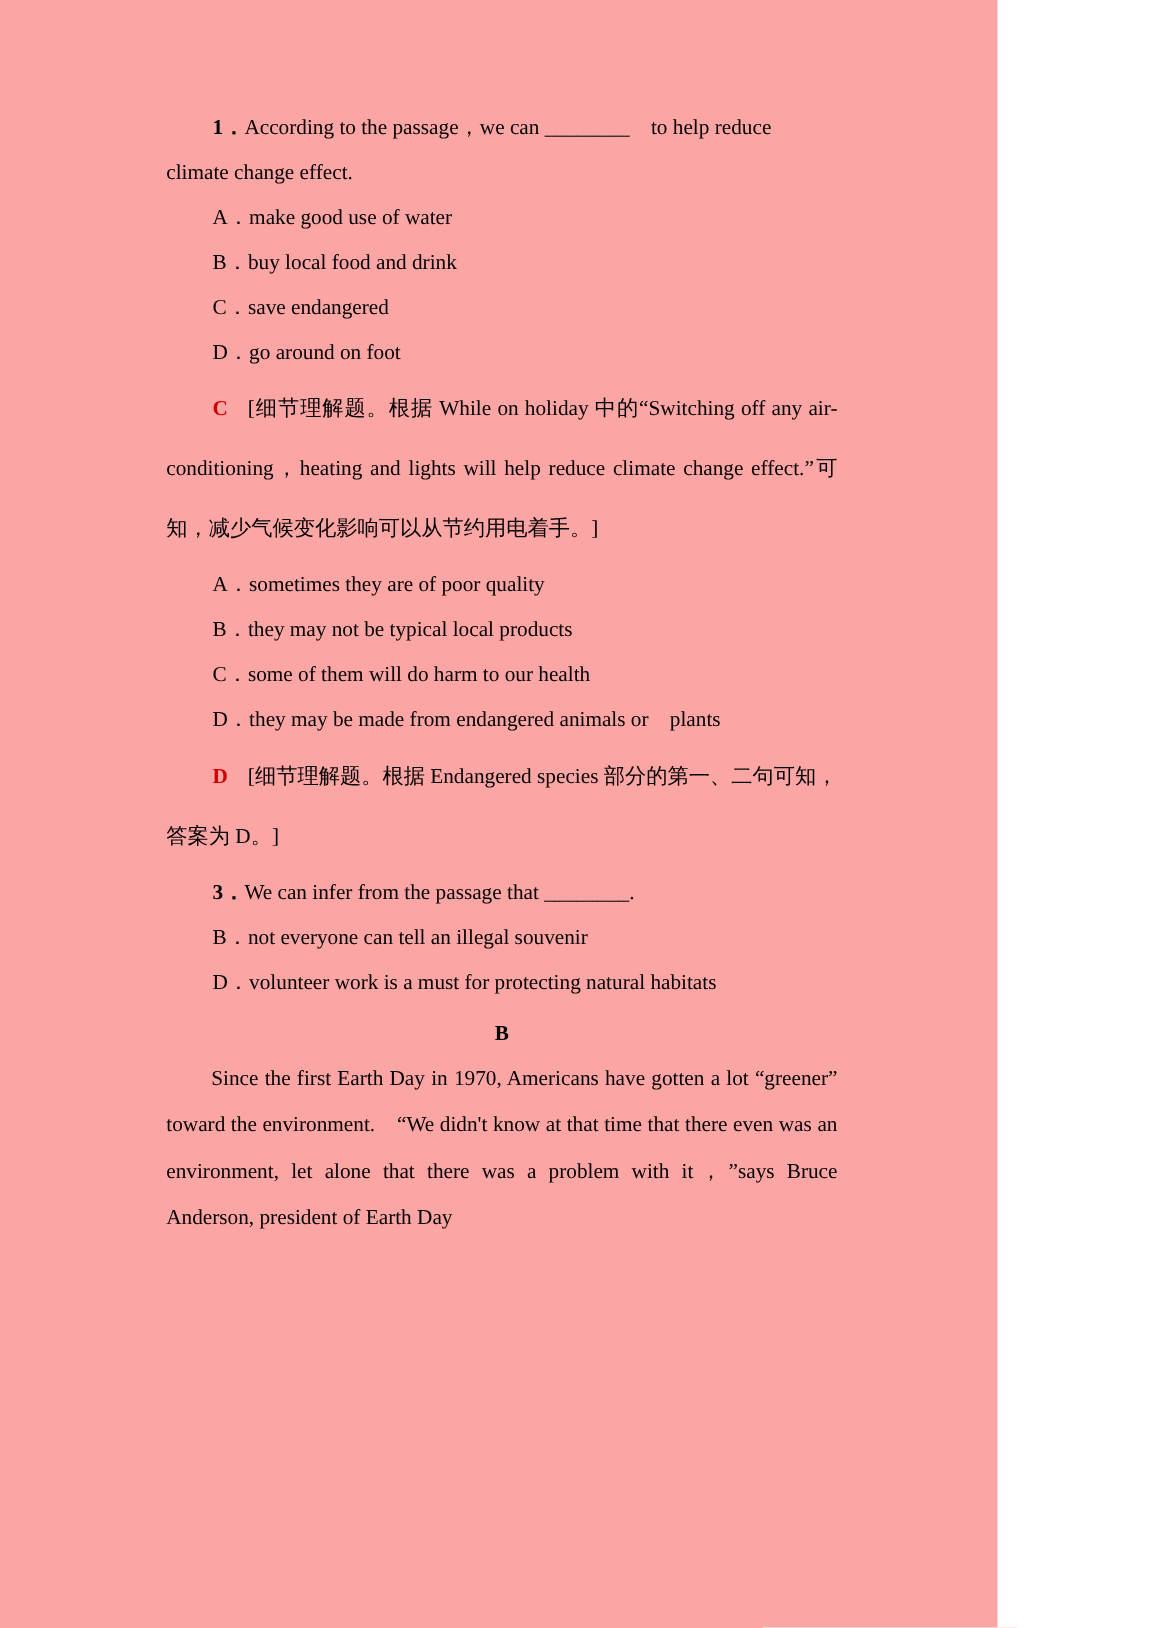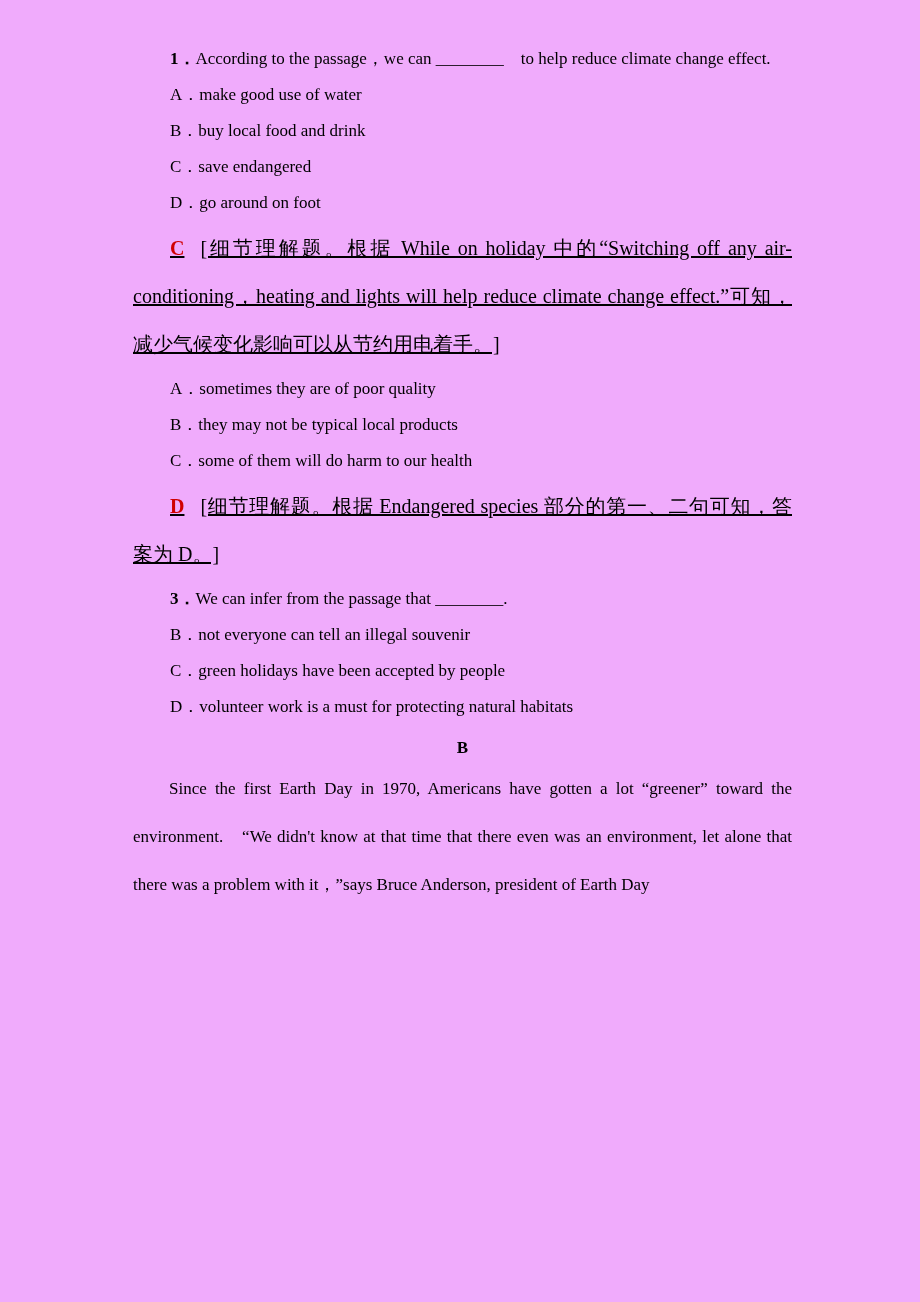--- a/index.html
+++ b/index.html
@@ -5,85 +5,84 @@
   * { margin: 0; padding: 0; box-sizing: border-box; }
   html, body { background: #ffffff; }
   body {
     width: 920px;
     height: 1302px;
     font-family: "Liberation Serif", "DejaVu Serif", serif;
     color: #000000;
     overflow: hidden;
   }
   .page {
-    width: 920px;
+    width: 798px;
     height: 1302px;
-    padding: 39px 128px 40px 133px;
-    background: #f0abfc;
+    padding: 82px 128px 40px 133px;
+    background: #fca5a5;
   }
   .stem {
     font-size: 17px;
     line-height: 36px;
     text-indent: 37px;
     margin-top: 2px;
     white-space: pre-wrap;
   }
   .qnum { font-weight: bold; }
   .option {
     font-size: 17px;
     line-height: 36px;
     padding-left: 37px;
     white-space: pre-wrap;
   }
   .answer-para {
-    font-size: 20px;
+    font-size: 17px;
     line-height: 48px;
     text-align: justify;
     text-indent: 37px;
     margin: 3px 0 3px 0;
-    text-decoration: underline;
   }
   .answer-letter {
     color: var(--answer-color, #d00000);
     font-weight: bold;
     margin-right: 16px;
   }
   .section-label {
     text-align: center;
     font-weight: bold;
     font-size: 17px;
     line-height: 34px;
     margin-top: 6px;
   }
   .passage {
     font-size: 17px;
-    line-height: 48px;
+    line-height: 37px;
     text-align: justify;
     text-indent: 36px;
   }
 </style>
 </head>
 <body>
 
 <div class="page">
 
   <p class="stem"><span class="qnum">1．</span><span>According to the passage，we can ________　to help reduce climate change effect.</span></p>
   <p class="option">A．make good use of water</p>
   <p class="option">B．buy local food and drink</p>
   <p class="option">C．save endangered</p>
   <p class="option">D．go around on foot</p>
   <p class="answer-para"><span class="answer-letter">C</span><span>[细节理解题。根据 While on holiday 中的“Switching off any air-conditioning，heating and lights will help reduce climate change effect.”可知，减少气候变化影响可以从节约用电着手。]</span></p>
 
   <p class="option">A．sometimes they are of poor quality</p>
   <p class="option">B．they may not be typical local products</p>
   <p class="option">C．some of them will do harm to our health</p>
+  <p class="option">D．they may be made from endangered animals or　plants</p>
   <p class="answer-para"><span class="answer-letter">D</span><span>[细节理解题。根据 Endangered species 部分的第一、二句可知，答案为 D。]</span></p>
 
   <p class="stem"><span class="qnum">3．</span><span>We can infer from the passage that ________.</span></p>
   <p class="option">B．not everyone can tell an illegal souvenir</p>
-  <p class="option">C．green holidays have been accepted by people</p>
   <p class="option">D．volunteer work is a must for protecting natural habitats</p>
 
   <p class="section-label">B</p>
 
   <p class="passage">Since the first Earth Day in 1970, Americans have gotten a lot “greener” toward the environment.　“We didn't know at that time that there even was an environment, let alone that there was a problem with it，”says Bruce Anderson, president of Earth Day</p>
 
 </div>
 
 </body></html>

